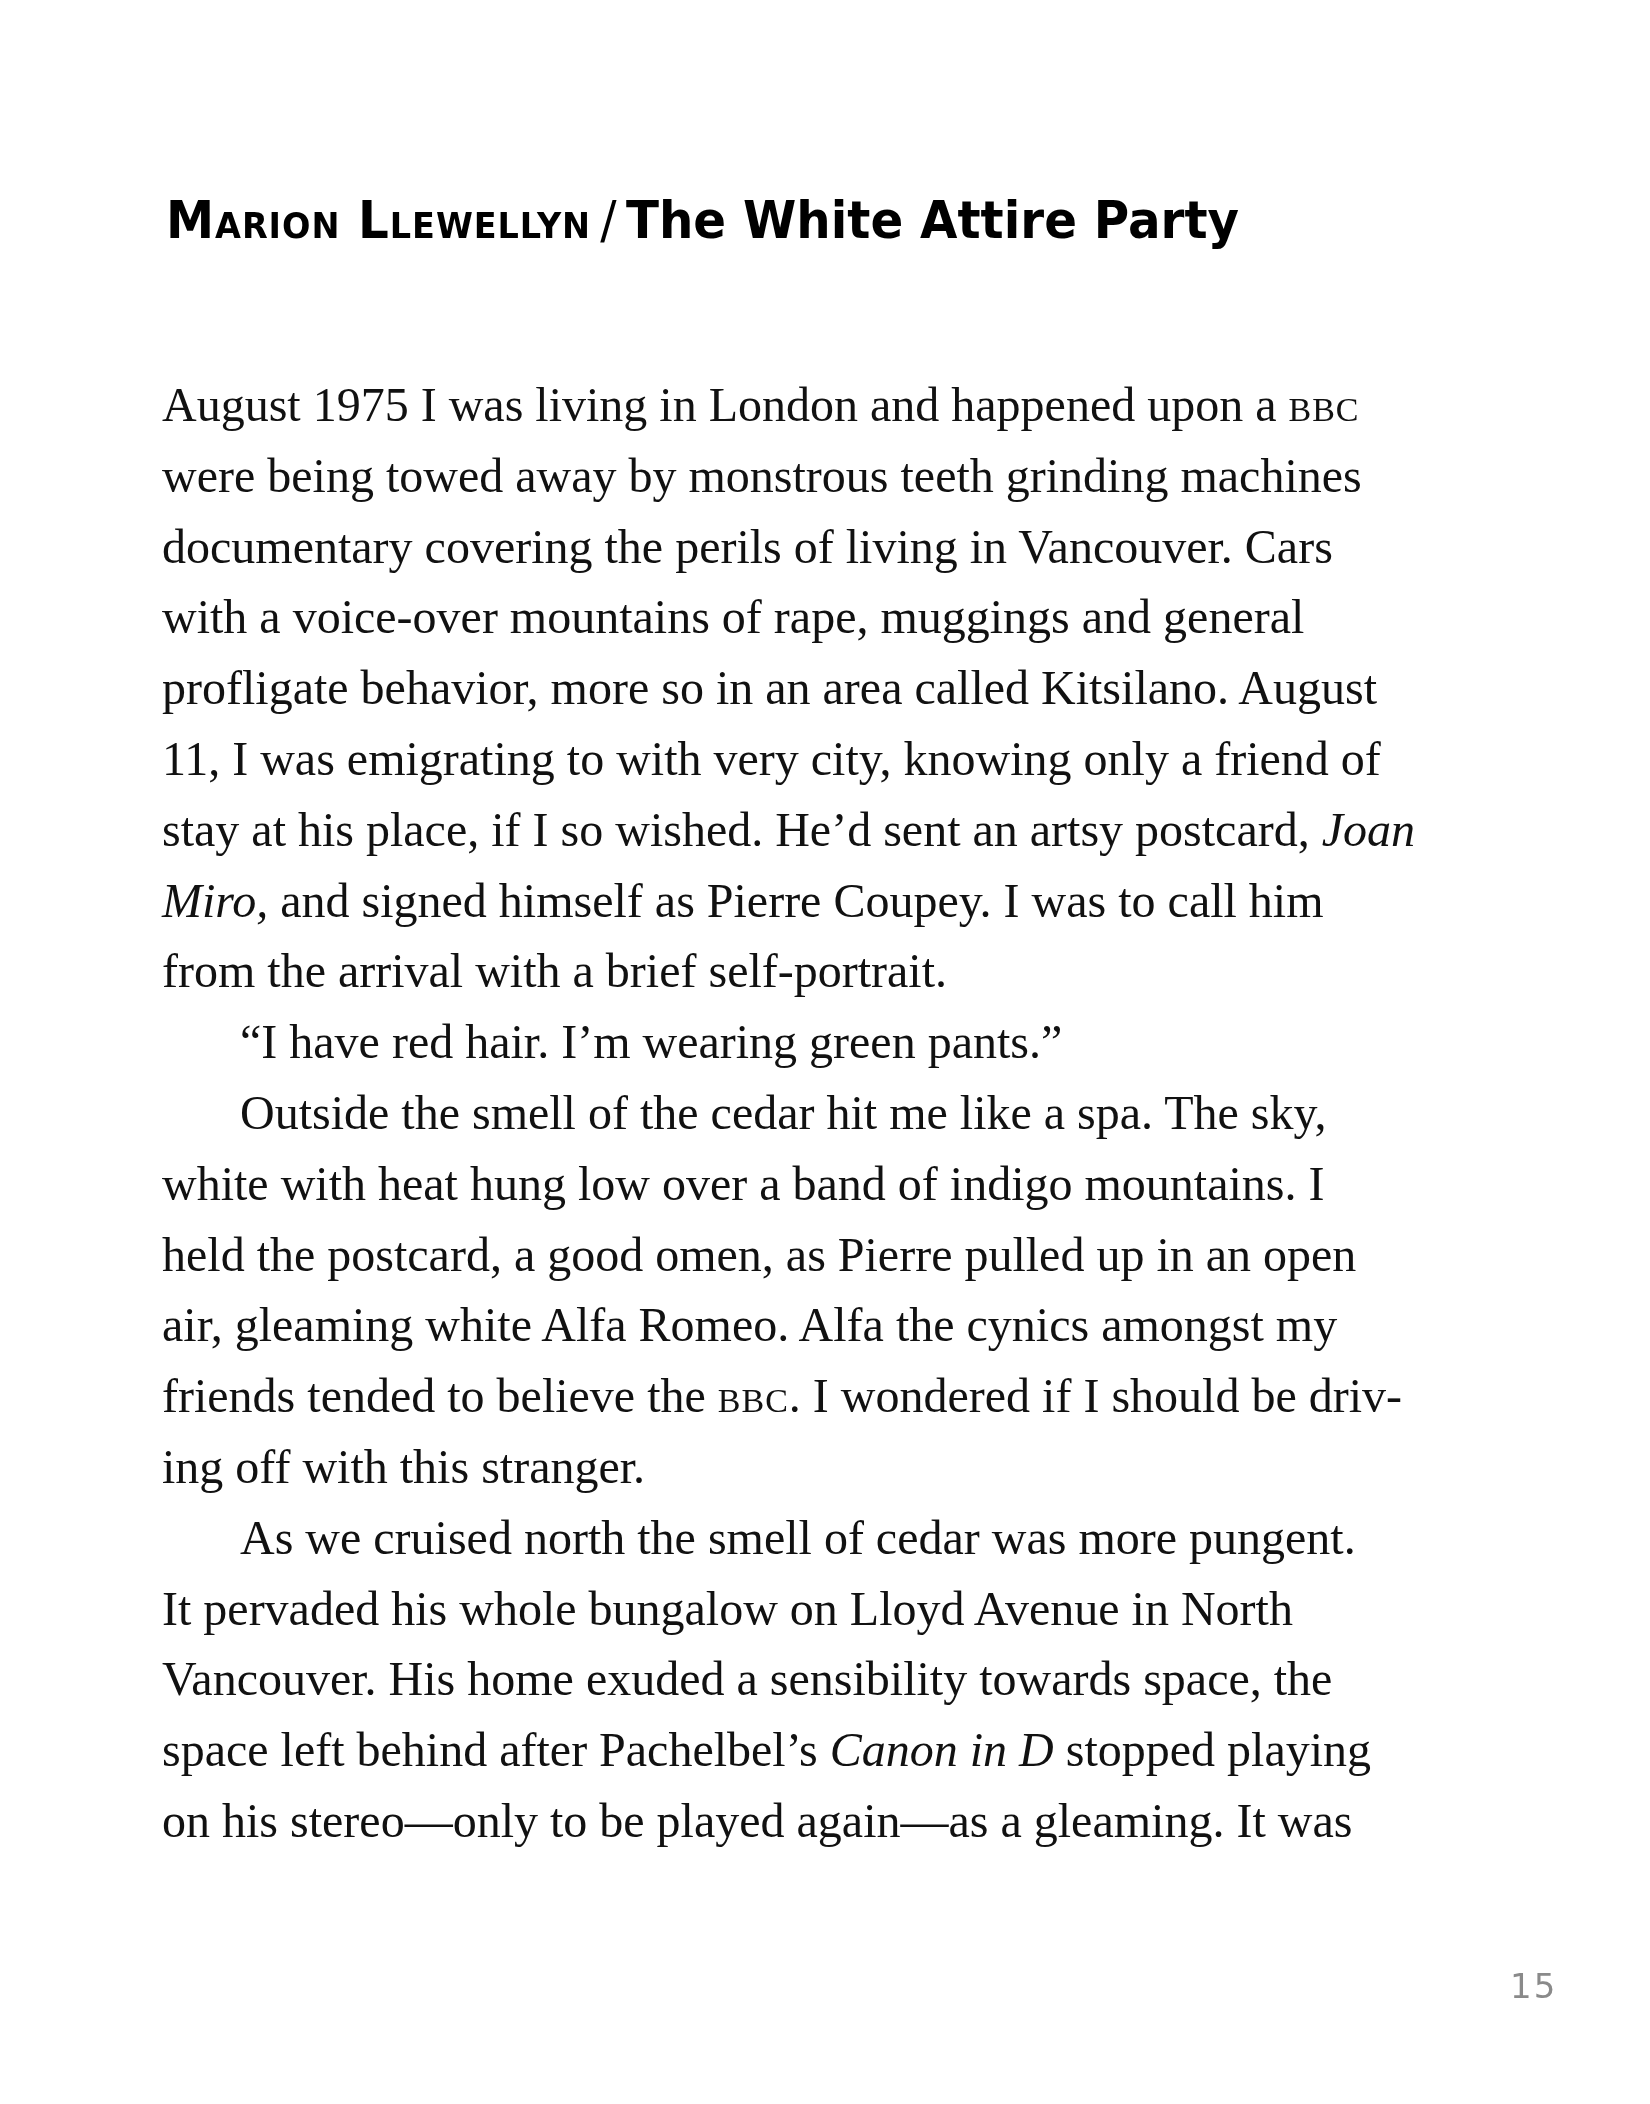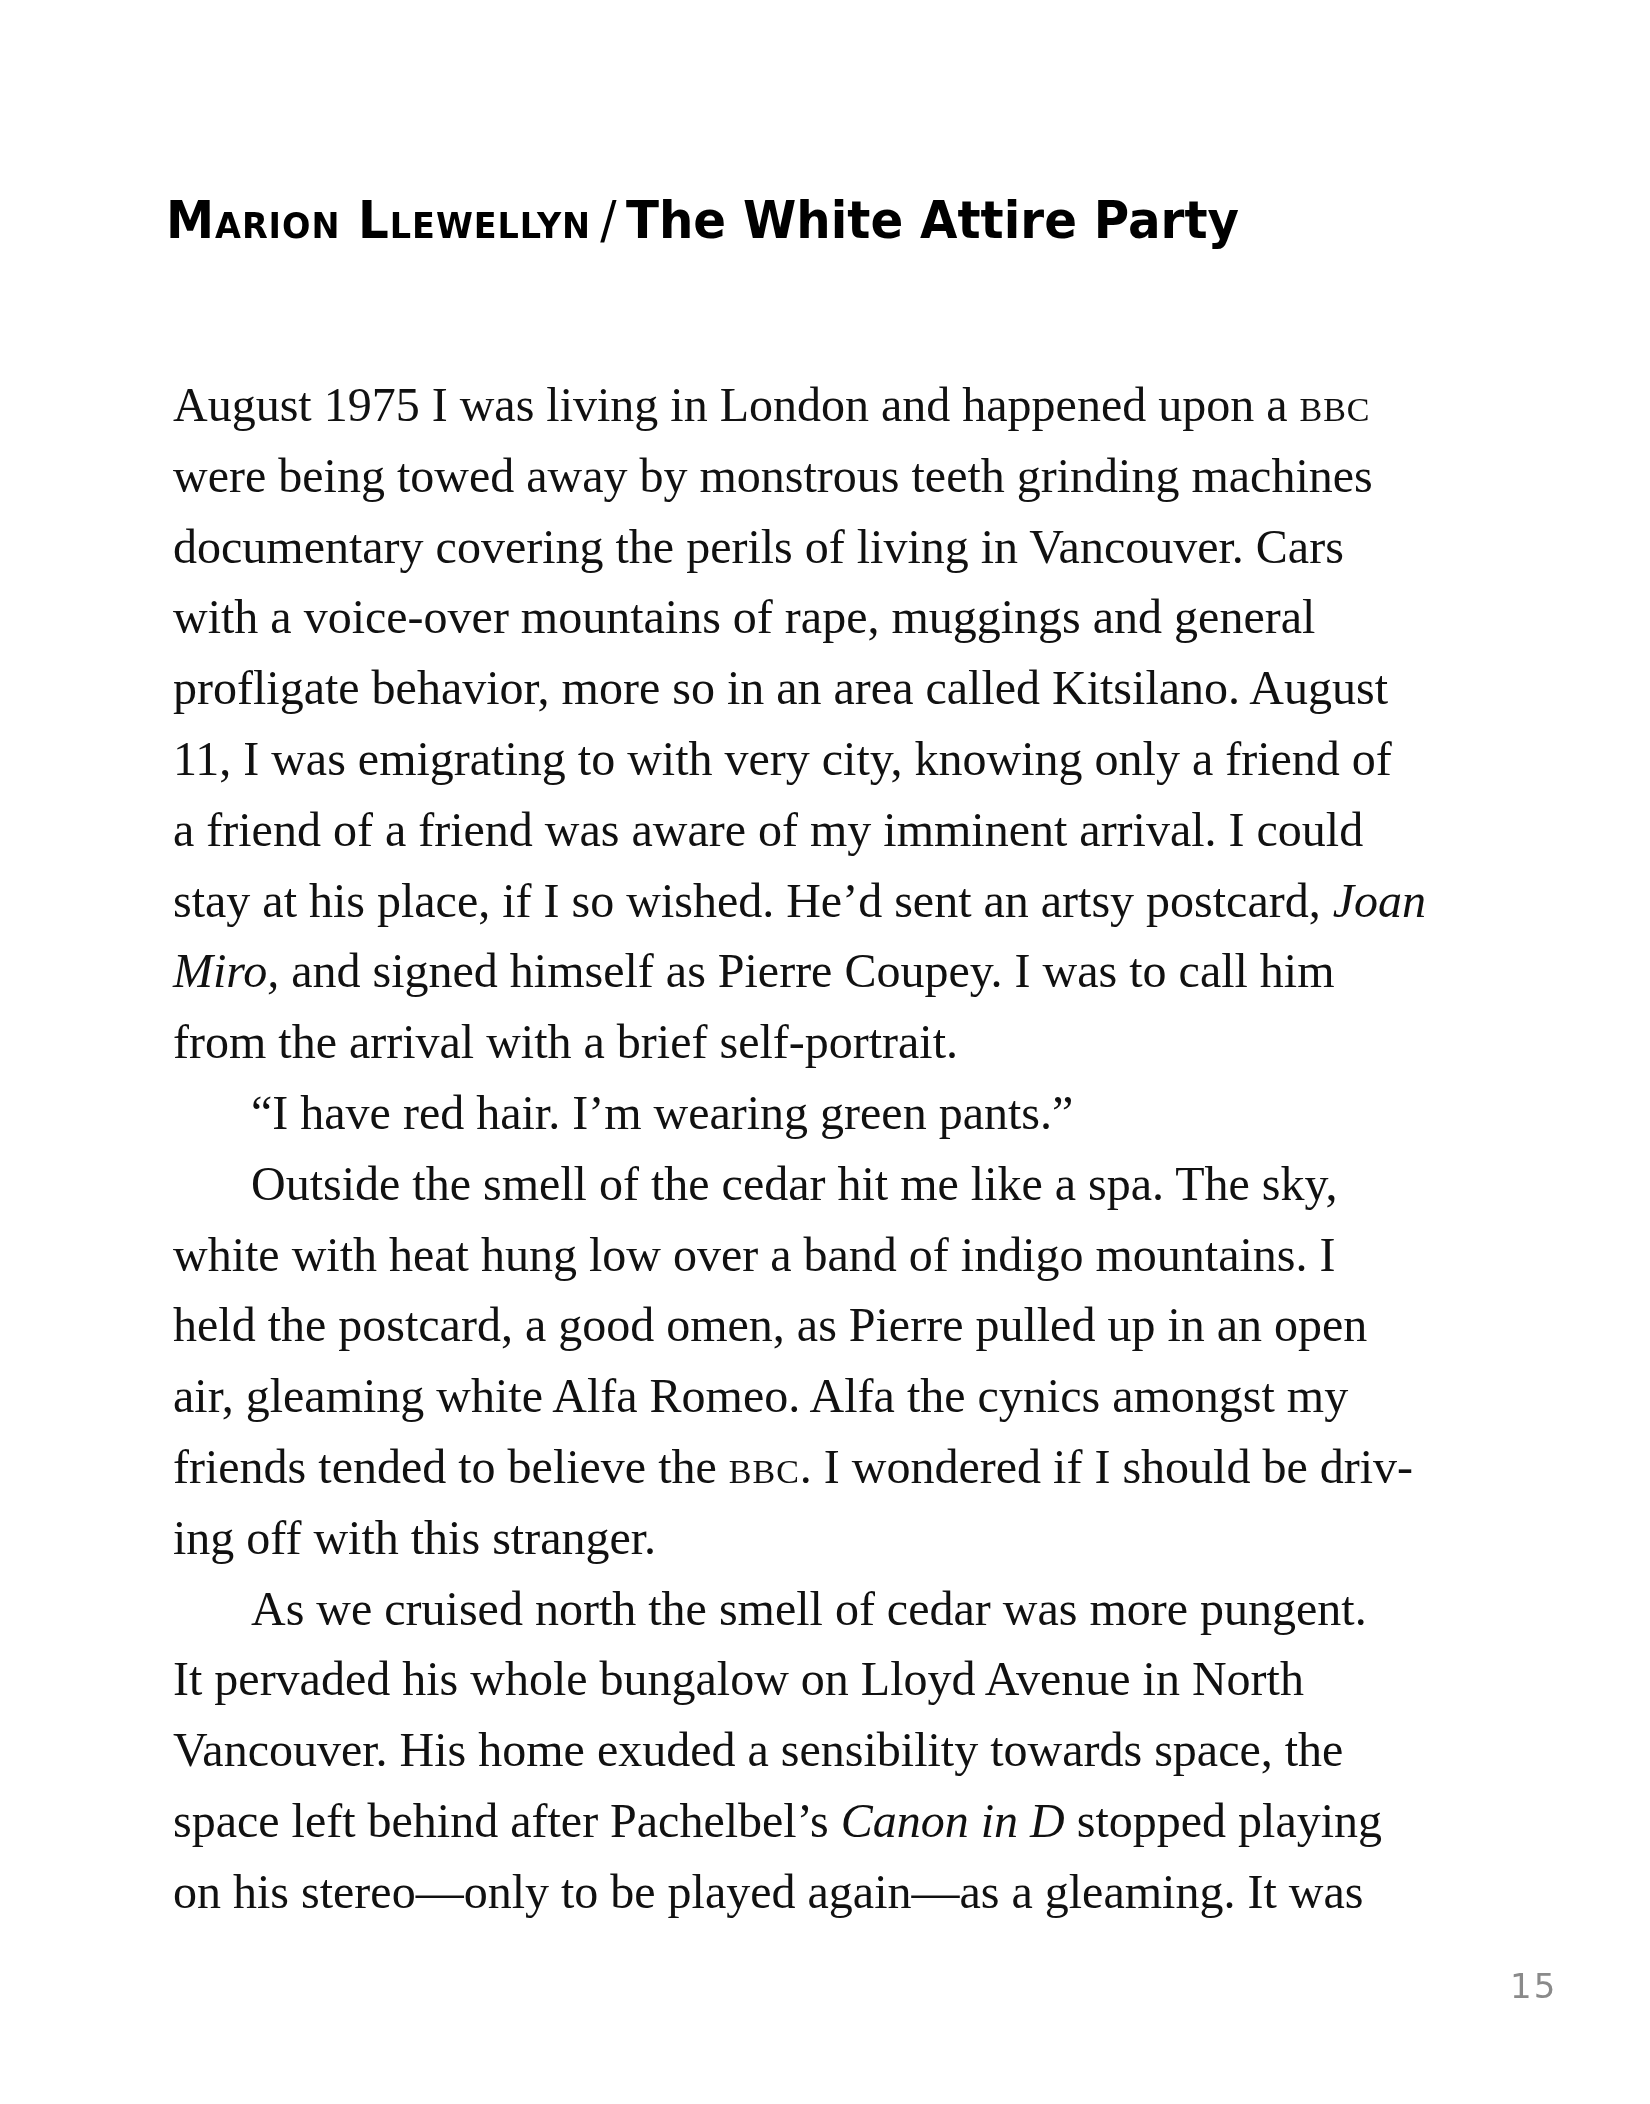--- a/index.html
+++ b/index.html
@@ -39,21 +39,21 @@
     .heading .author {
       font-variant: small-caps;
       letter-spacing: 1px;
     }
     .heading .sep {
       font-weight: normal;
       margin: 0 10px;
     }
     .body-text {
       position: absolute;
-      left: 173px;
+      left: 162px;
       top: 370px;
       width: 1330px;
       font-family: "Liberation Serif", serif;
       font-size: 48px;
       line-height: 70.8px;
       color: #111111;
     }
     .line {
       display: block;
       white-space: nowrap;
@@ -91,21 +91,20 @@
     <span class="author">Marion Llewellyn</span><span class="sep">/</span><span class="title">The White Attire Party</span>
   </h1>
 
   <div class="body-text" id="body-text">
       <span class="line"><span>August 1975 I was living in London and happened upon a </span><span class="sc">BBC</span></span>
       <span class="line"><span>were being towed away by monstrous teeth grinding machines</span></span>
       <span class="line"><span>documentary covering the perils of living in Vancouver. Cars</span></span>
       <span class="line"><span>with a voice-over mountains of rape, muggings and general</span></span>
       <span class="line"><span>profligate behavior, more so in an area called Kitsilano. August</span></span>
       <span class="line"><span>11, I was emigrating to with very city, knowing only a friend of</span></span>
-      <span class="line"><span>a friend of a friend was aware of my imminent arrival. I could</span></span>
       <span class="line"><span>stay at his place, if I so wished. He’d sent an artsy postcard, </span><em>Joan</em></span>
       <span class="line"><em>Miro,</em><span> and signed himself as Pierre Coupey. I was to call him</span></span>
       <span class="line"><span>from the arrival with a brief self-portrait.</span></span>
       <span class="line indent"><span>“I have red hair. I’m wearing green pants.”</span></span>
       <span class="line indent"><span>Outside the smell of the cedar hit me like a spa. The sky,</span></span>
       <span class="line"><span>white with heat hung low over a band of indigo mountains. I</span></span>
       <span class="line"><span>held the postcard, a good omen, as Pierre pulled up in an open</span></span>
       <span class="line"><span>air, gleaming white Alfa Romeo. Alfa the cynics amongst my</span></span>
       <span class="line"><span>friends tended to believe the </span><span class="sc">BBC</span><span>. I wondered if I should be driv-</span></span>
       <span class="line"><span>ing off with this stranger.</span></span>

